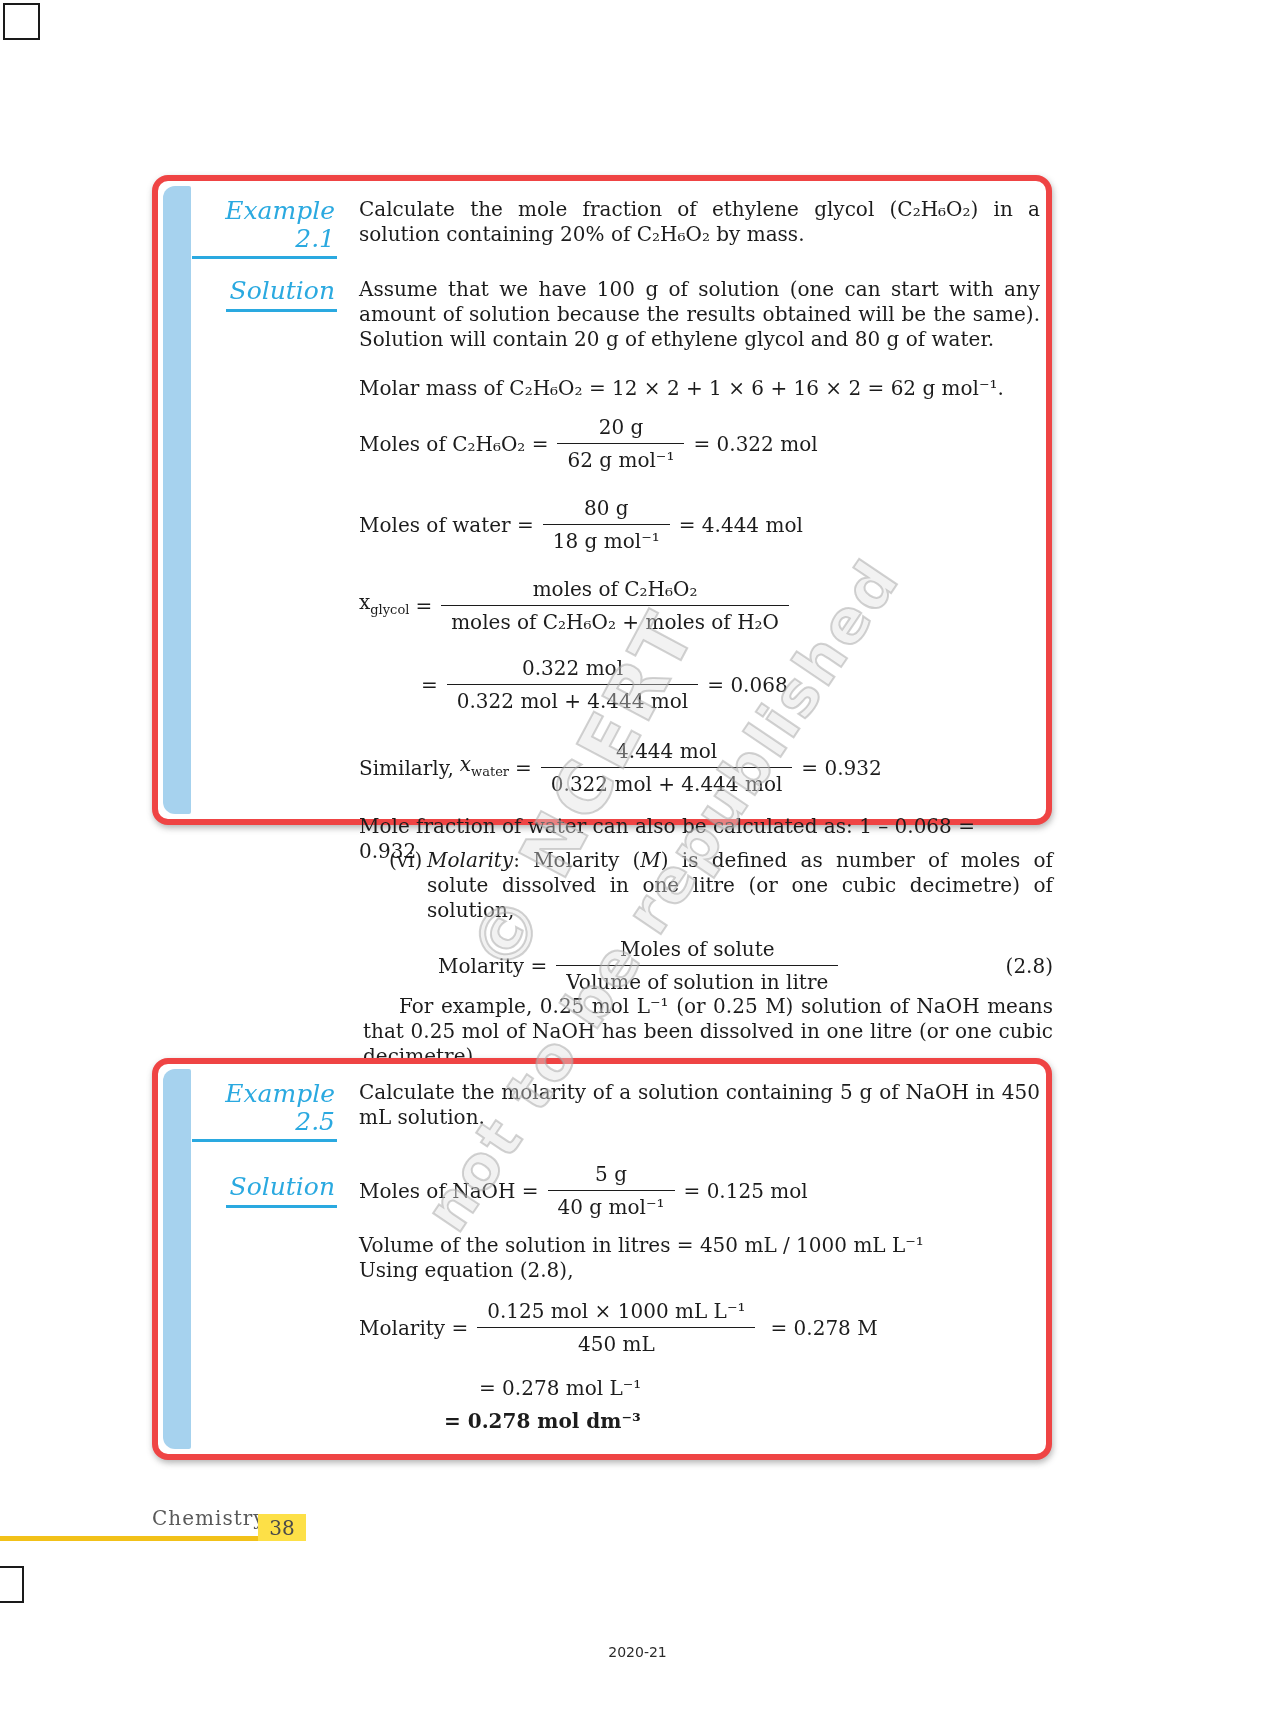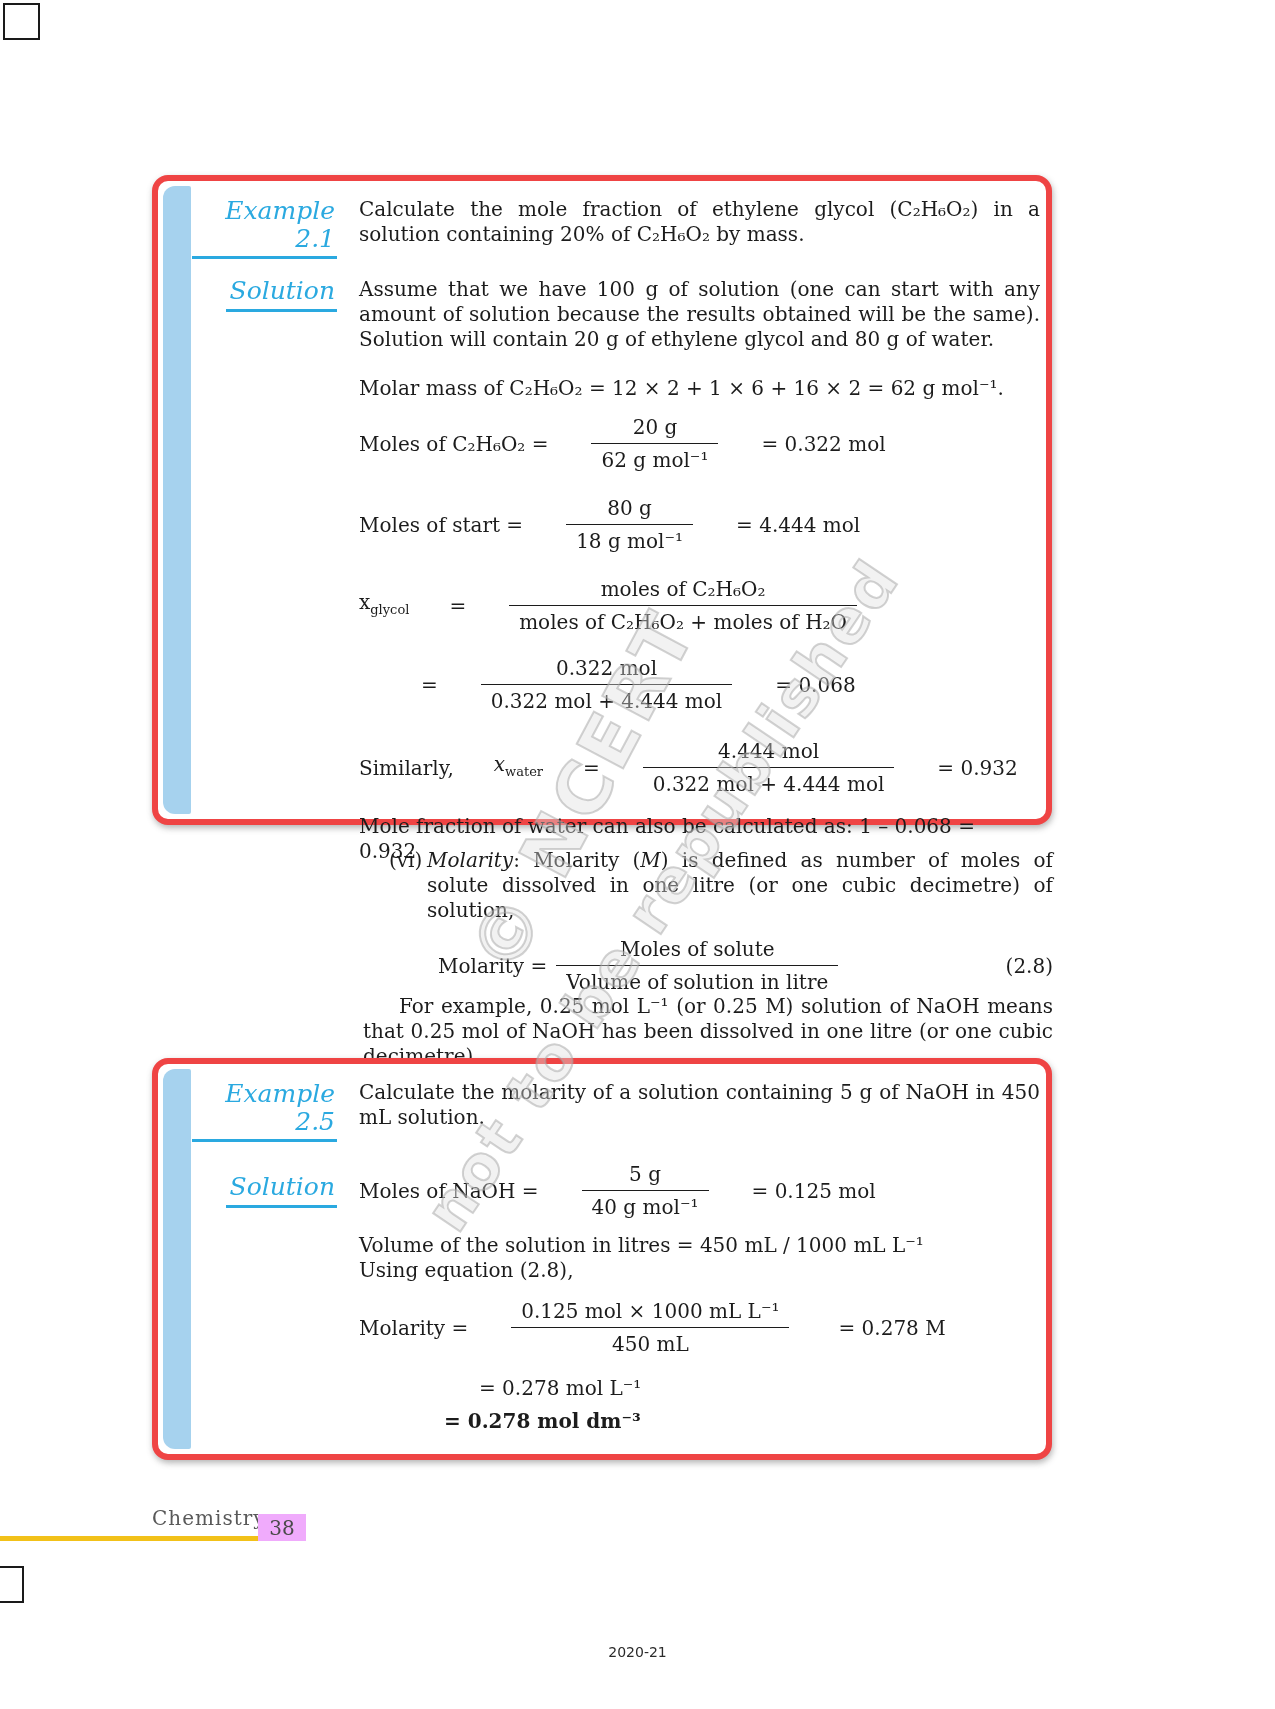--- a/index.html
+++ b/index.html
@@ -33,21 +33,21 @@
     display:inline-block; font-family:"DejaVu Serif",serif; font-style:italic;
     color:#2aa9e0; font-size:25px; line-height:1.1;
     border-bottom:3px solid #2aa9e0; padding:0 2px 4px 4px;
   }
   .script-label.wide { padding-left:22px; }
 
   p.justified { margin:0; font-size:20px; line-height:25px; text-align:justify; }
   .plain-line { font-size:20px; line-height:25px; }
 
   
-  .eq { display:flex; align-items:center; font-size:20px; line-height:24px;gap:34px; }
+  .eq { display:flex; align-items:center; font-size:20px; line-height:24px; }
   .eq > * { flex:0 0 auto; }
   .frac { display:inline-block; text-align:center; margin:0 9px; }
   .frac .num { padding:0 10px 4px; }
   .frac .den { border-top:1.7px solid #1c1c1c; padding:4px 10px 0; }
   .gap-l { margin-left:6px; }
   .sub { font-size:13px; vertical-align:-5px; letter-spacing:0; }
   .var { font-size:20px; }
   .var.italic { font-style:italic; }
 
   
@@ -56,21 +56,21 @@
   .vi-marker { position:absolute; left:26px; top:0; }
   .em { font-style:italic; }
   .molarity-eq { margin-top:14px; margin-left:75px; display:flex; align-items:center; font-size:20px; }
   .eq-number { margin-left:auto; font-size:20px; }
   .forexample { margin-top:10px; text-indent:36px; }
 
   
   .footer-rule { position:absolute; left:0; top:1536px; width:306px; height:5px; background:#f2c119; }
   .footer-title { position:absolute; left:152px; top:1506px; font-size:20px; color:#595959; letter-spacing:1px; }
   .page-badge {
-    position:absolute; left:258px; top:1514px; width:48px; height:27px; background:#f0abfc;
+    position:absolute; left:258px; top:1514px; width:48px; height:27px; background:#fde047;
     display:flex; align-items:center; justify-content:center;
     font-size:20px; color:#4a4a4a;
   }
   .year-line { position:absolute; left:0; right:0; top:1644px; text-align:center;
     font-family:"DejaVu Sans","Liberation Sans",sans-serif; font-size:14px; color:#2b2b2b; }
 
   
   .wm {
     position:absolute; white-space:nowrap; z-index:10; pointer-events:none;
     font-family:"DejaVu Sans","Liberation Sans",sans-serif; font-weight:bold;
@@ -120,21 +120,21 @@
           <div class="eq" style="margin-top:14px;">
             <span>Moles of C₂H₆O₂ =</span>
             <span class="frac">
               <span class="num" style="display:block;">20 g</span>
               <span class="den" style="display:block;">62 g mol⁻¹</span>
             </span>
             <span>= 0.322 mol</span>
           </div>
 
           <div class="eq" style="margin-top:24px;">
-            <span>Moles of start =</span>
+            <span>Moles of water =</span>
             <span class="frac">
               <span class="num" style="display:block;">80 g</span>
               <span class="den" style="display:block;">18 g mol⁻¹</span>
             </span>
             <span>= 4.444 mol</span>
           </div>
 
           <div class="eq" style="margin-top:24px;">
             <span><span class="var">x</span><span class="sub">glycol</span></span>
             <span class="gap-l">=</span>

